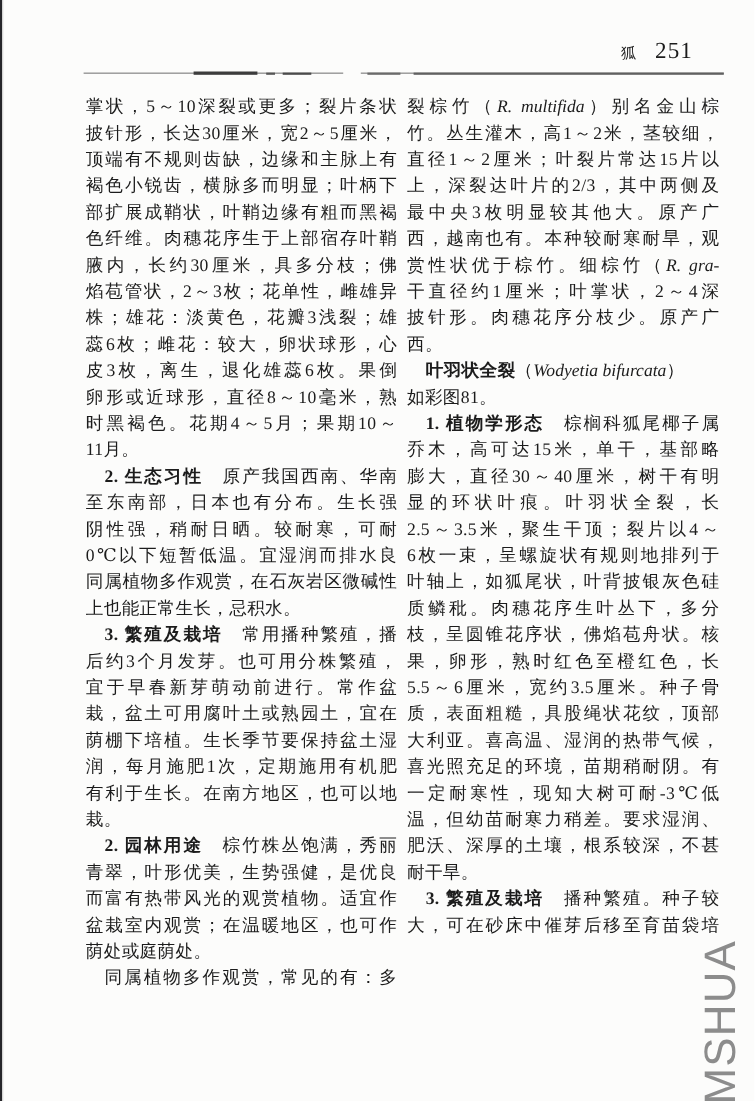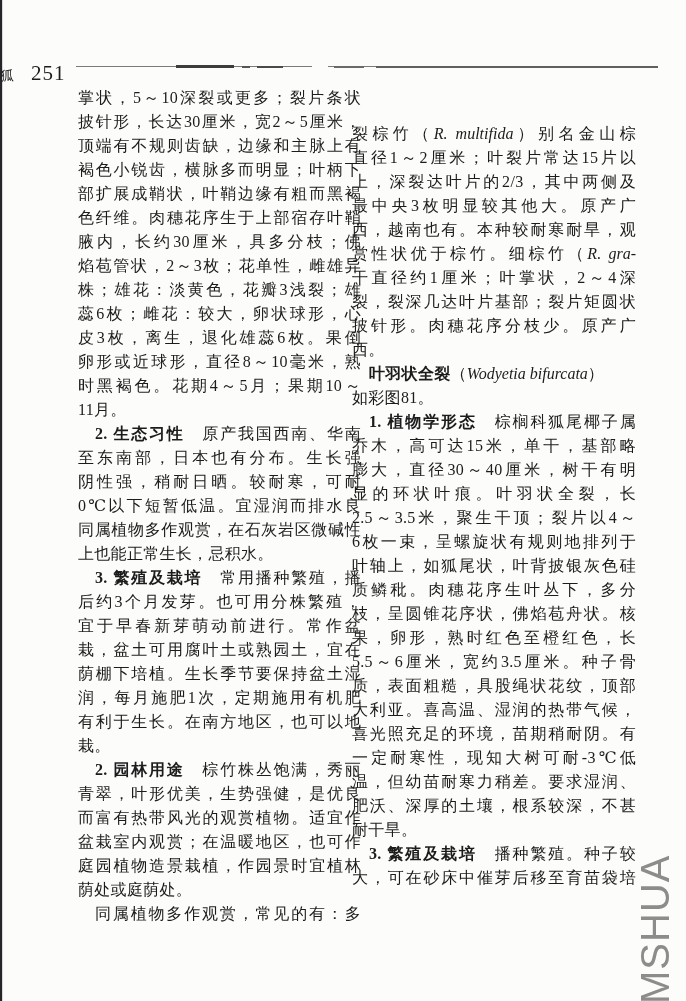--- a/index.html
+++ b/index.html
@@ -10,37 +10,37 @@
   html,body{margin:0;padding:0;background:#ffffff;}
   .page{
     position:relative;width:686px;height:1001px;overflow:hidden;
     background:var(--page-bg);
     color:var(--text-color);
     font-family:"Liberation Serif","DejaVu Serif",serif;
   }
   .scan-edge{position:absolute;left:0;top:0;width:2px;height:1001px;background:#26262a;}
   .scan-edge2{position:absolute;left:2px;top:0;width:1px;height:1001px;background:#d8d8d6;}
 
-  .running-head{position:absolute;top:34px;left:0;right:56px;text-align:left;white-space:nowrap;margin-top:27px;}
+  .running-head{position:absolute;top:34px;left:0;right:56px;text-align:right;white-space:nowrap;}
   .section-char{font-size:14px;letter-spacing:0;margin-right:17px;color:#222;}
   .page-num{font-size:21px;letter-spacing:1px;}
 
   .head-rule{position:absolute;left:76px;top:64px;width:582px;height:5px;}
   .head-rule .seg{position:absolute;}
   .seg-base{left:0;top:2px;width:582px;height:1px;background:#7a7a7a;}
   .seg-blob1{left:100px;top:1px;width:58px;height:3px;background:#3c3c3c;}
   .seg-blob2{left:166px;top:2px;width:8px;height:2px;background:#555;}
   .seg-blob3{left:181px;top:2px;width:26px;height:2px;background:#4a4a4a;}
   .seg-gap1{left:236px;top:0;width:16px;height:5px;background:var(--page-bg);}
   .seg-blob4{left:258px;top:2px;width:30px;height:2px;background:#6a6a6a;}
   .seg-dark-right{left:300px;top:2px;width:282px;height:1.5px;background:#606060;}
 
   .col{position:absolute;top:86px;font-size:16px;line-height:24px;}
   .col-left{left:78px;width:283px;}
-  .col-right{left:352px;width:284px;margin-top:36px;}
+  .col-right{left:370px;width:284px;}
   .line{height:24px;overflow:hidden;text-align:justify;text-align-last:justify;letter-spacing:.3px;}
   .line.end{text-align:left;text-align-last:left;}
   .line.ind{text-indent:17px;}
   .b{font-weight:bold;}
   .i{font-style:italic;letter-spacing:0;}
 
   .watermark{
     position:absolute;left:634px;top:852px;width:152px;height:42px;
     transform-origin:0 0;transform:rotate(-90deg) translateX(-152px);
     font-family:"Liberation Sans","DejaVu Sans",sans-serif;
@@ -94,33 +94,32 @@
       <div class="line"><span>宜于早春新芽萌动前进行。常作盆</span></div>
       <div class="line"><span>栽，盆土可用腐叶土或熟园土，宜在</span></div>
       <div class="line"><span>荫棚下培植。生长季节要保持盆土湿</span></div>
       <div class="line"><span>润，每月施肥1次，定期施用有机肥</span></div>
       <div class="line"><span>有利于生长。在南方地区，也可以地</span></div>
       <div class="line end"><span>栽。</span></div>
       <div class="line ind"><span class="b">2. 园林用途</span><span>　棕竹株丛饱满，秀丽</span></div>
       <div class="line"><span>青翠，叶形优美，生势强健，是优良</span></div>
       <div class="line"><span>而富有热带风光的观赏植物。适宜作</span></div>
       <div class="line"><span>盆栽室内观赏；在温暖地区，也可作</span></div>
-      <div class="line"><span>庭园植物造景栽植，作园景时宜植林</span></div>
       <div class="line end"><span>荫处或庭荫处。</span></div>
       <div class="line ind"><span>同属植物多作观赏，常见的有：多</span></div>
     </div>
   <div class="col col-right">
       <div class="line"><span>裂棕竹（</span><span class="i">R. multifida</span><span>）别名金山棕</span></div>
+      <div class="line"><span>竹。丛生灌木，高1～2米，茎较细，</span></div>
       <div class="line"><span>直径1～2厘米；叶裂片常达15片以</span></div>
       <div class="line"><span>上，深裂达叶片的2/3，其中两侧及</span></div>
       <div class="line"><span>最中央3枚明显较其他大。原产广</span></div>
       <div class="line"><span>西，越南也有。本种较耐寒耐旱，观</span></div>
       <div class="line"><span>赏性状优于棕竹。细棕竹（</span><span class="i">R. gra-</span></div>
       <div class="line"><span>干直径约1厘米；叶掌状，2～4深</span></div>
-      <div class="line"><span>裂，裂深几达叶片基部；裂片矩圆状</span></div>
       <div class="line"><span>披针形。肉穗花序分枝少。原产广</span></div>
       <div class="line end"><span>西。</span></div>
       <div class="line end ind"><span class="b">叶羽状全裂</span><span>（</span><span class="i">Wodyetia bifurcata</span><span>）</span></div>
       <div class="line end"><span>如彩图81。</span></div>
       <div class="line ind"><span class="b">1. 植物学形态</span><span>　棕榈科狐尾椰子属</span></div>
       <div class="line"><span>乔木，高可达15米，单干，基部略</span></div>
       <div class="line"><span>膨大，直径30～40厘米，树干有明</span></div>
       <div class="line"><span>显的环状叶痕。叶羽状全裂，长</span></div>
       <div class="line"><span>2.5～3.5米，聚生干顶；裂片以4～</span></div>
       <div class="line"><span>6枚一束，呈螺旋状有规则地排列于</span></div>

